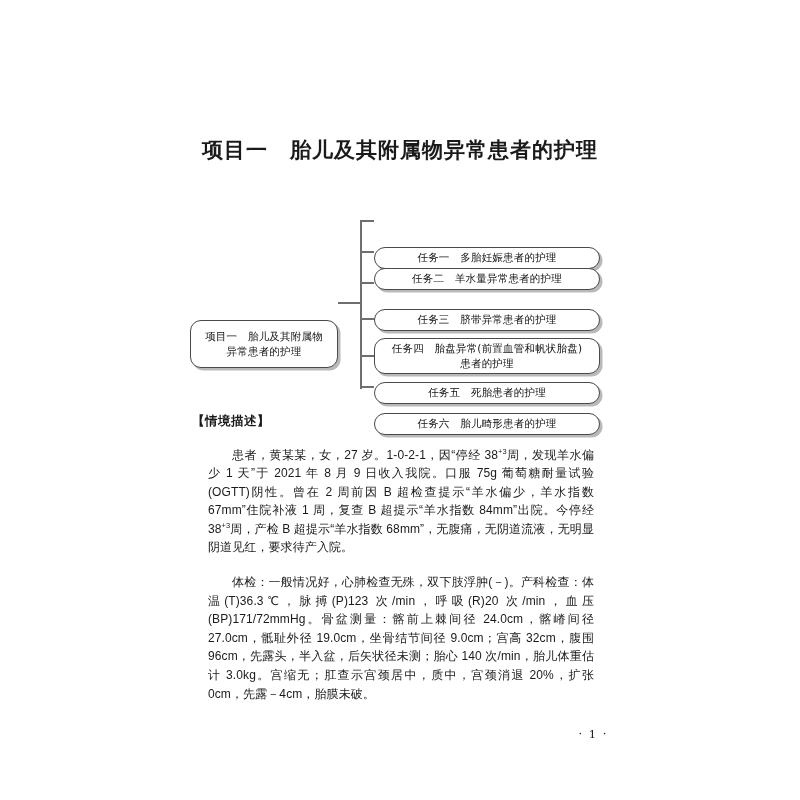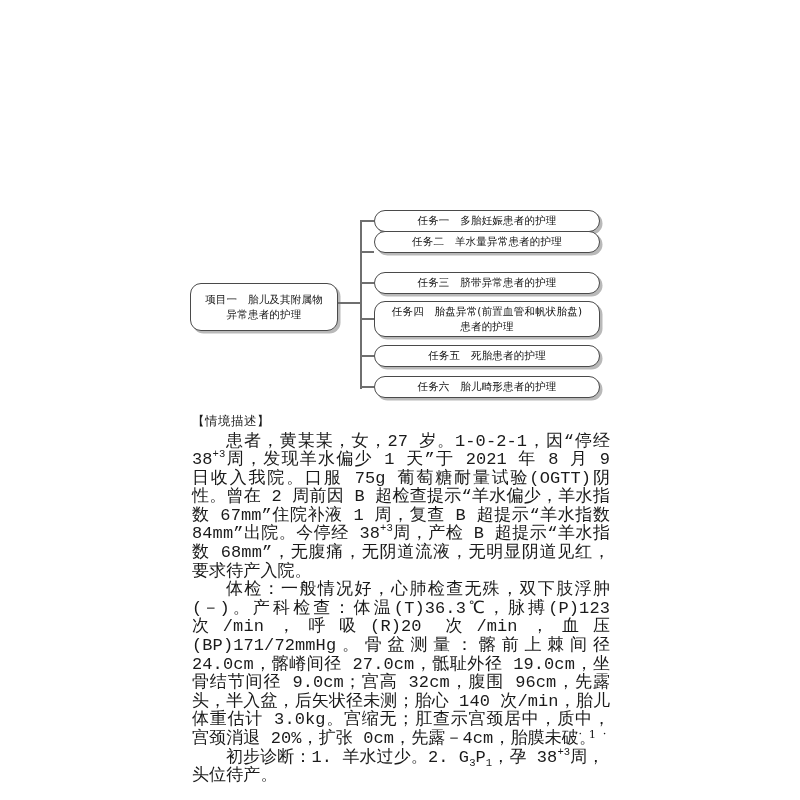--- a/index.html
+++ b/index.html
@@ -58,20 +58,21 @@
     align-items: center;
     justify-content: center;
     text-align: center;
     font-size: 10.5px;
     line-height: 1.45;
     letter-spacing: 0.2px;
     font-family: "DejaVu Sans", "Liberation Sans", sans-serif;
     color: #111;
     padding: 0 4px;
     white-space: pre-line;
+    margin-top: 37px;
   }
   .node-root {
     left: 10px;
     top: 83px;
     width: 148px;
     height: 48px;
     font-size: 10.5px;
   }
   .node-task {
     left: 194px;
@@ -95,35 +96,35 @@
 
   
   .content {
     position: absolute;
     left: 192px;
     top: 412px;
     width: 418px;
   }
   .sec-head {
     font-size: 12.5px;
-    font-weight: normal;
+    font-weight: bold;
     font-family: "DejaVu Sans", "Liberation Sans", sans-serif;
     letter-spacing: 0.5px;
     margin: 0 0 3px 0;
     line-height: 1.4;
   }
   .para {
-    font-size: 17px;
+    font-size: 12px;
     line-height: 18.6px;
-    margin: 0;
+    margin: 16px;
     text-align: justify;
     text-justify: inter-ideograph;
     text-indent: 2em;
     letter-spacing: 0.1px;
-    font-family: Liberation Mono, monospace;
+    font-family: Liberation Sans, sans-serif;
   }
   .para.last-loose {
     text-align: left;
   }
   sup, sub {
     font-size: 0.62em;
     line-height: 0;
   }
 
   
@@ -134,20 +135,21 @@
     font-size: 11.5px;
     letter-spacing: 1.5px;
     font-family: "DejaVu Serif", "Liberation Serif", serif;
   }
 </style>
 </head>
 <body>
 
 <div class="page">
 
+  <h1 class="chapter-title">项目一　胎儿及其附属物异常患者的护理</h1>
 
   <div class="diagram">
 
     <div class="node node-root">项目一　胎儿及其附属物
 异常患者的护理</div>
 
     <div class="conn conn-h" style="left:158px; top:102.2px; width:22px;"></div>
     <div class="conn conn-v" style="left:180px; top:21px; height:168px;"></div>
 
     <div class="conn conn-h" style="left:180px; top:20.2px; width:14px;"></div>
@@ -168,19 +170,18 @@
 
   <div class="content">
 
     <p class="sec-head">【情境描述】</p>
 
     <p class="para"><span>患者，黄某某，女，27 岁。1-0-2-1，因“停经 38</span><sup>+3</sup><span>周，发现羊水偏少 1 天”于 2021 年 8 月 9 日收入我院。口服 75g 葡萄糖耐量试验(OGTT)阴性。曾在 2 周前因 B 超检查提示“羊水偏少，羊水指数 67mm”住院补液 1 周，复查 B 超提示“羊水指数 84mm”出院。今停经 38</span><sup>+3</sup><span>周，产检 B 超提示“羊水指数 68mm”，无腹痛，无阴道流液，无明显阴道见红，要求待产入院。</span></p>
 
     <p class="para">体检：一般情况好，心肺检查无殊，双下肢浮肿(－)。产科检查：体温(T)36.3℃，脉搏(P)123 次/min，呼吸(R)20 次/min，血压(BP)171/72mmHg。骨盆测量：髂前上棘间径 24.0cm，髂嵴间径 27.0cm，骶耻外径 19.0cm，坐骨结节间径 9.0cm；宫高 32cm，腹围 96cm，先露头，半入盆，后矢状径未测；胎心 140 次/min，胎儿体重估计 3.0kg。宫缩无；肛查示宫颈居中，质中，宫颈消退 20%，扩张 0cm，先露－4cm，胎膜未破。</p>
 
 
-    <p class="para last-loose"><span>初步诊断：1. 羊水过少。2. G</span><sub>3</sub><span>P</span><sub>1</sub><span>，孕 38</span><sup>+3</sup><span>周，头位待产。</span></p>
 
   </div>
 
   <div class="folio">· 1 ·</div>
 
 </div>
 
 </body></html>

